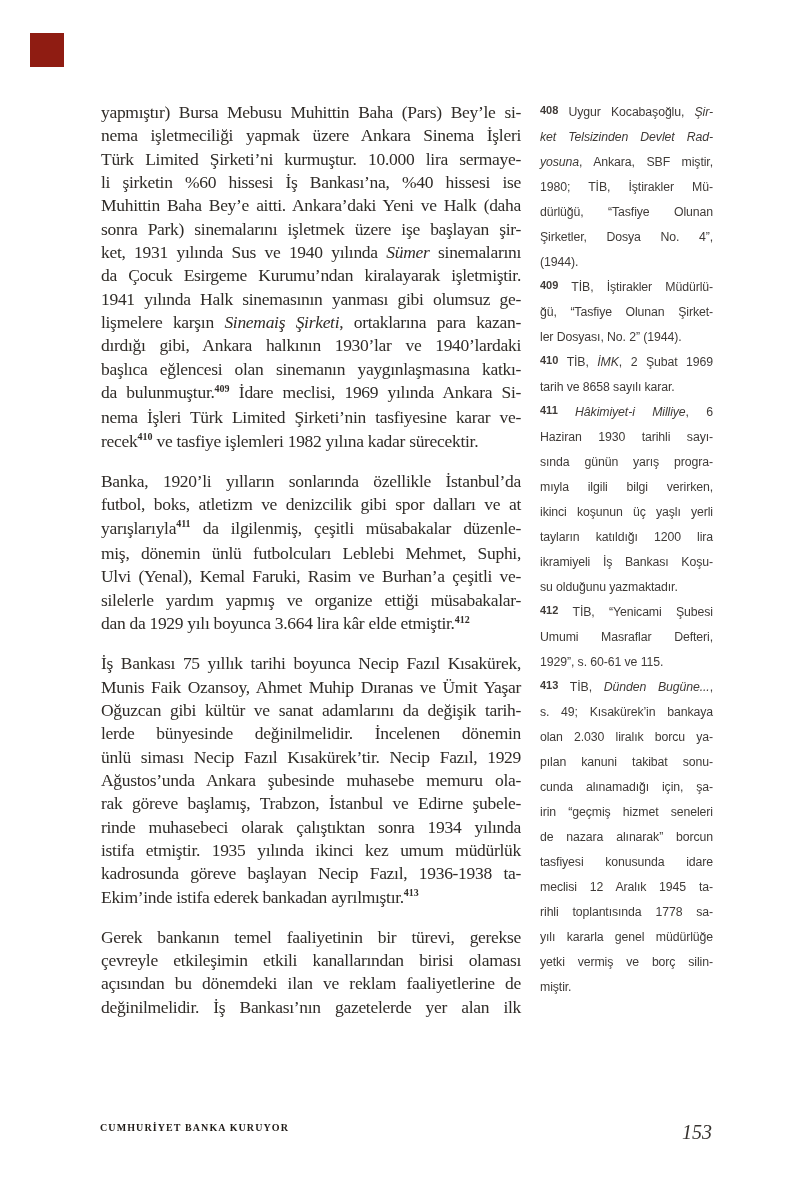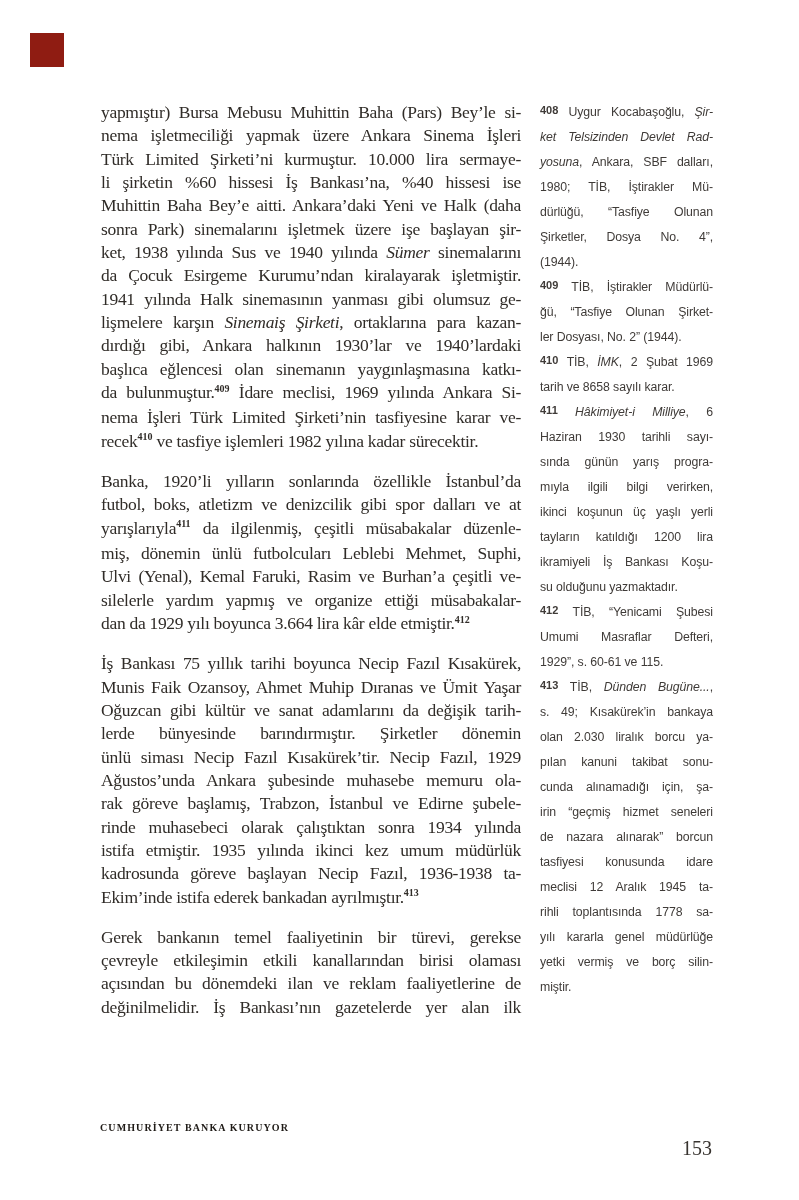--- a/index.html
+++ b/index.html
@@ -43,39 +43,38 @@
   .footer-label{
     position:absolute;left:100px;top:1122px;
     font-family:Liberation Serif, serif;
     font-size:10px;font-weight:bold;letter-spacing:1.1px;
     color:#1f1b17;
   }
   .page-num{
     position:absolute;left:440px;top:1122px;width:272px;
     text-align:right;
     font-family:"Liberation Serif",serif;
-    font-size:20px;line-height:20px;
+    font-style:italic;font-size:20px;line-height:20px;
     color:#37332f;
-    margin-top:16px;
   }
 </style>
 </head>
 <body>
 
 <div class="red-square" style="background: rgb(143, 28, 18);"></div>
 
 <div class="main-col" id="main-col">
     <div class="para">
       <div class="tline"><span>yapmıştır) Bursa Mebusu Muhittin Baha (Pars) Bey’le si-</span></div>
       <div class="tline"><span>nema işletmeciliği yapmak üzere Ankara Sinema İşleri</span></div>
       <div class="tline"><span>Türk Limited Şirketi’ni kurmuştur. 10.000 lira sermaye-</span></div>
       <div class="tline"><span>li şirketin %60 hissesi İş Bankası’na, %40 hissesi ise</span></div>
       <div class="tline"><span>Muhittin Baha Bey’e aitti. Ankara’daki Yeni ve Halk (daha</span></div>
       <div class="tline"><span>sonra Park) sinemalarını işletmek üzere işe başlayan şir-</span></div>
-      <div class="tline"><span>ket, 1938 yılında Sus ve 1940 yılında </span><span class="i">Sümer</span><span> sinemalarını</span></div>
+      <div class="tline"><span>ket, 1931 yılında Sus ve 1940 yılında </span><span class="i">Sümer</span><span> sinemalarını</span></div>
       <div class="tline"><span>da Çocuk Esirgeme Kurumu’ndan kiralayarak işletmiştir.</span></div>
       <div class="tline"><span>1941 yılında Halk sinemasının yanması gibi olumsuz ge-</span></div>
       <div class="tline"><span>lişmelere karşın </span><span class="i">Sinemaiş Şirketi</span><span>, ortaklarına para kazan-</span></div>
       <div class="tline"><span>dırdığı gibi, Ankara halkının 1930’lar ve 1940’lardaki</span></div>
       <div class="tline"><span>başlıca eğlencesi olan sinemanın yaygınlaşmasına katkı-</span></div>
       <div class="tline"><span>da bulunmuştur.</span><span class="sup">409</span><span> İdare meclisi, 1969 yılında Ankara Si-</span></div>
       <div class="tline"><span>nema İşleri Türk Limited Şirketi’nin tasfiyesine karar ve-</span></div>
       <div class="tline last"><span>recek</span><span class="sup">410</span><span> ve tasfiye işlemleri 1982 yılına kadar sürecektir.</span></div>
     </div>
     <div class="para">
@@ -84,42 +83,42 @@
       <div class="tline"><span>yarışlarıyla</span><span class="sup">411</span><span> da ilgilenmiş, çeşitli müsabakalar düzenle-</span></div>
       <div class="tline"><span>miş, dönemin ünlü futbolcuları Leblebi Mehmet, Suphi,</span></div>
       <div class="tline"><span>Ulvi (Yenal), Kemal Faruki, Rasim ve Burhan’a çeşitli ve-</span></div>
       <div class="tline"><span>silelerle yardım yapmış ve organize ettiği müsabakalar-</span></div>
       <div class="tline last"><span>dan da 1929 yılı boyunca 3.664 lira kâr elde etmiştir.</span><span class="sup">412</span></div>
     </div>
     <div class="para">
       <div class="tline"><span>İş Bankası 75 yıllık tarihi boyunca Necip Fazıl Kısakürek,</span></div>
       <div class="tline"><span>Munis Faik Ozansoy, Ahmet Muhip Dıranas ve Ümit Yaşar</span></div>
       <div class="tline"><span>Oğuzcan gibi kültür ve sanat adamlarını da değişik tarih-</span></div>
-      <div class="tline"><span>lerde bünyesinde barındırmıştır. Şirketler dönemin</span></div>
+      <div class="tline"><span>lerde bünyesinde değinilmelidir. İncelenen dönemin</span></div>
       <div class="tline"><span>ünlü siması Necip Fazıl Kısakürek’tir. Necip Fazıl, 1929</span></div>
       <div class="tline"><span>Ağustos’unda Ankara şubesinde muhasebe memuru ola-</span></div>
       <div class="tline"><span>rak göreve başlamış, Trabzon, İstanbul ve Edirne şubele-</span></div>
       <div class="tline"><span>rinde muhasebeci olarak çalıştıktan sonra 1934 yılında</span></div>
       <div class="tline"><span>istifa etmiştir. 1935 yılında ikinci kez umum müdürlük</span></div>
       <div class="tline"><span>kadrosunda göreve başlayan Necip Fazıl, 1936-1938 ta-</span></div>
       <div class="tline last"><span>Ekim’inde istifa ederek bankadan ayrılmıştır.</span><span class="sup">413</span></div>
     </div>
     <div class="para">
       <div class="tline"><span>Gerek bankanın temel faaliyetinin bir türevi, gerekse</span></div>
       <div class="tline"><span>çevreyle etkileşimin etkili kanallarından birisi olaması</span></div>
       <div class="tline"><span>açısından bu dönemdeki ilan ve reklam faaliyetlerine de</span></div>
       <div class="tline"><span>değinilmelidir. İş Bankası’nın gazetelerde yer alan ilk</span></div>
     </div>
   </div>
 
 <div class="fn-col" id="fn-col">
     <div>
       <div class="tline"><span class="fn">408</span><span> Uygur Kocabaşoğlu, </span><span class="i">Şir-</span></div>
       <div class="tline"><span class="i">ket Telsizinden Devlet Rad-</span></div>
-      <div class="tline"><span class="i">yosuna</span><span>, Ankara, SBF dalları,</span></div>
+      <div class="tline"><span class="i">yosuna</span><span>, Ankara, SBF miştir,</span></div>
       <div class="tline"><span>1980; TİB, İştirakler Mü-</span></div>
       <div class="tline"><span>dürlüğü, “Tasfiye Olunan</span></div>
       <div class="tline"><span>Şirketler, Dosya No. 4”,</span></div>
       <div class="tline last"><span>(1944).</span></div>
     </div>
     <div>
       <div class="tline"><span class="fn">409</span><span> TİB, İştirakler Müdürlü-</span></div>
       <div class="tline"><span>ğü, “Tasfiye Olunan Şirket-</span></div>
       <div class="tline last"><span>ler Dosyası, No. 2” (1944).</span></div>
     </div>

